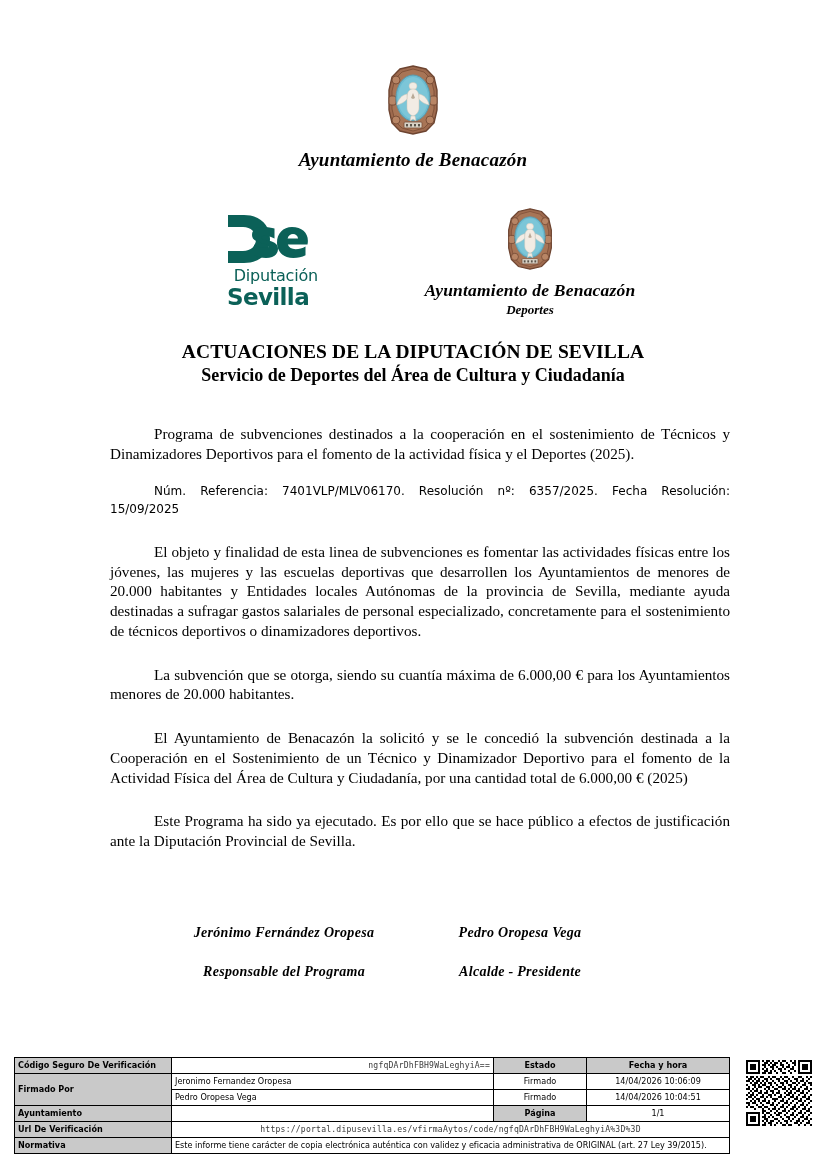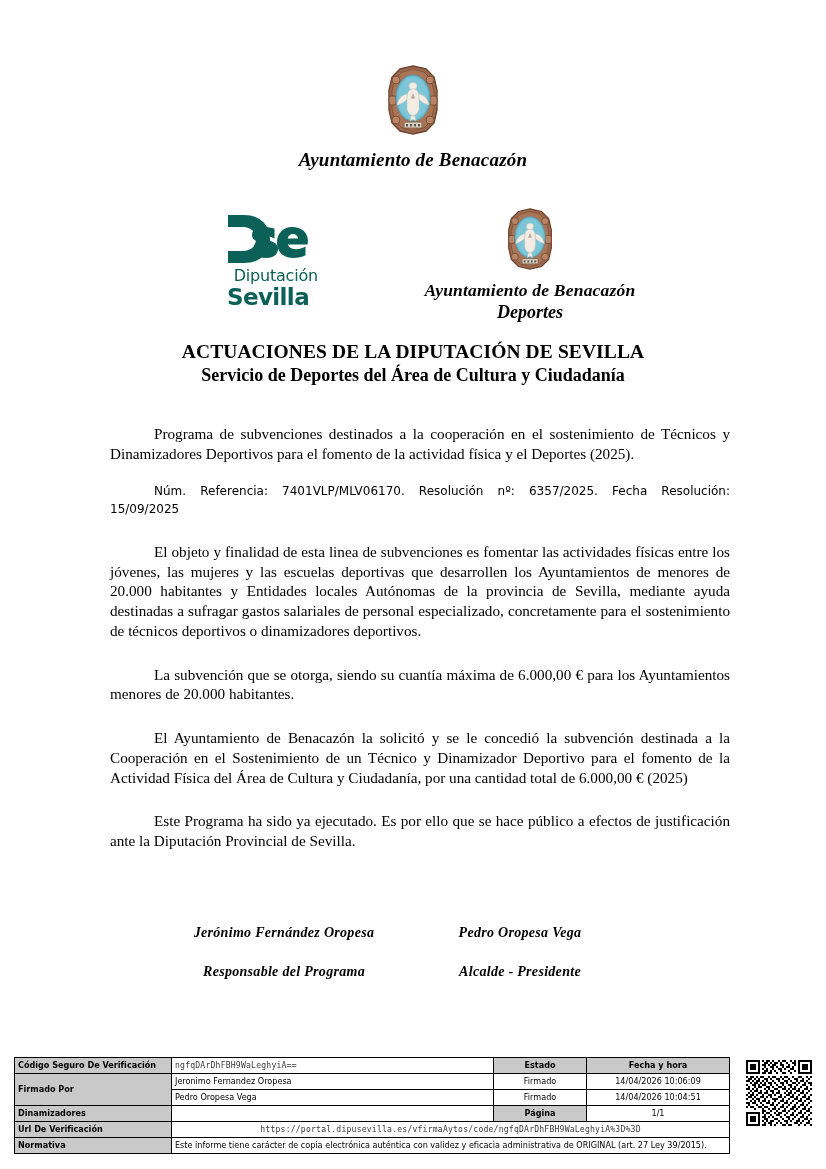--- a/index.html
+++ b/index.html
@@ -83,21 +83,21 @@
     text-align: center;
   }
   .logo-ayto .entity-name {
     font-size: 17.5px;
     margin-top: 5px;
   }
   .dept-name {
     font-family: "Liberation Serif", serif;
     font-weight: bold;
     font-style: italic;
-    font-size: 18px;
+    font-size: 13px;
     margin-top: 1px;
   }
 
   
   .titles {
     text-align: center;
     margin-top: 22px;
   }
   .title-1 {
     font-family: "Liberation Serif", serif;
@@ -186,21 +186,21 @@
   }
   td.hdr {
     background: #c9c9c9;
     font-weight: bold;
     text-align: center;
   }
   td.val-left  { text-align: left; }
   td.val-ctr   { text-align: center; }
   td.mono {
     font-family: "DejaVu Sans Mono", monospace;
-    text-align: left;
+    text-align: right;
     font-size: 8px;
     color: #3a3a3a;
     letter-spacing: 0.2px;
   }
   td.mono-left {
     font-family: "DejaVu Sans Mono", monospace;
     text-align: center;
     font-size: 8px;
     color: #3a3a3a;
     letter-spacing: 0.2px;
@@ -353,21 +353,21 @@
           <td class="val-left">Jeronimo Fernandez Oropesa</td>
           <td class="val-ctr">Firmado</td>
           <td class="val-ctr">14/04/2026 10:06:09</td>
         </tr>
         <tr>
           <td class="val-left">Pedro Oropesa Vega</td>
           <td class="val-ctr">Firmado</td>
           <td class="val-ctr">14/04/2026 10:04:51</td>
         </tr>
         <tr>
-          <td class="lbl">Dinamizadores</td>
+          <td class="lbl">Ayuntamiento</td>
           <td class="val-left"></td>
           <td class="hdr col-est">Página</td>
           <td class="val-ctr col-fec">1/1</td>
         </tr>
         <tr>
           <td class="lbl">Url De Verificación</td>
           <td class="mono-left" colspan="3">https://portal.dipusevilla.es/vfirmaAytos/code/ngfqDArDhFBH9WaLeghyiA%3D%3D</td>
         </tr>
         <tr>
           <td class="lbl">Normativa</td>

